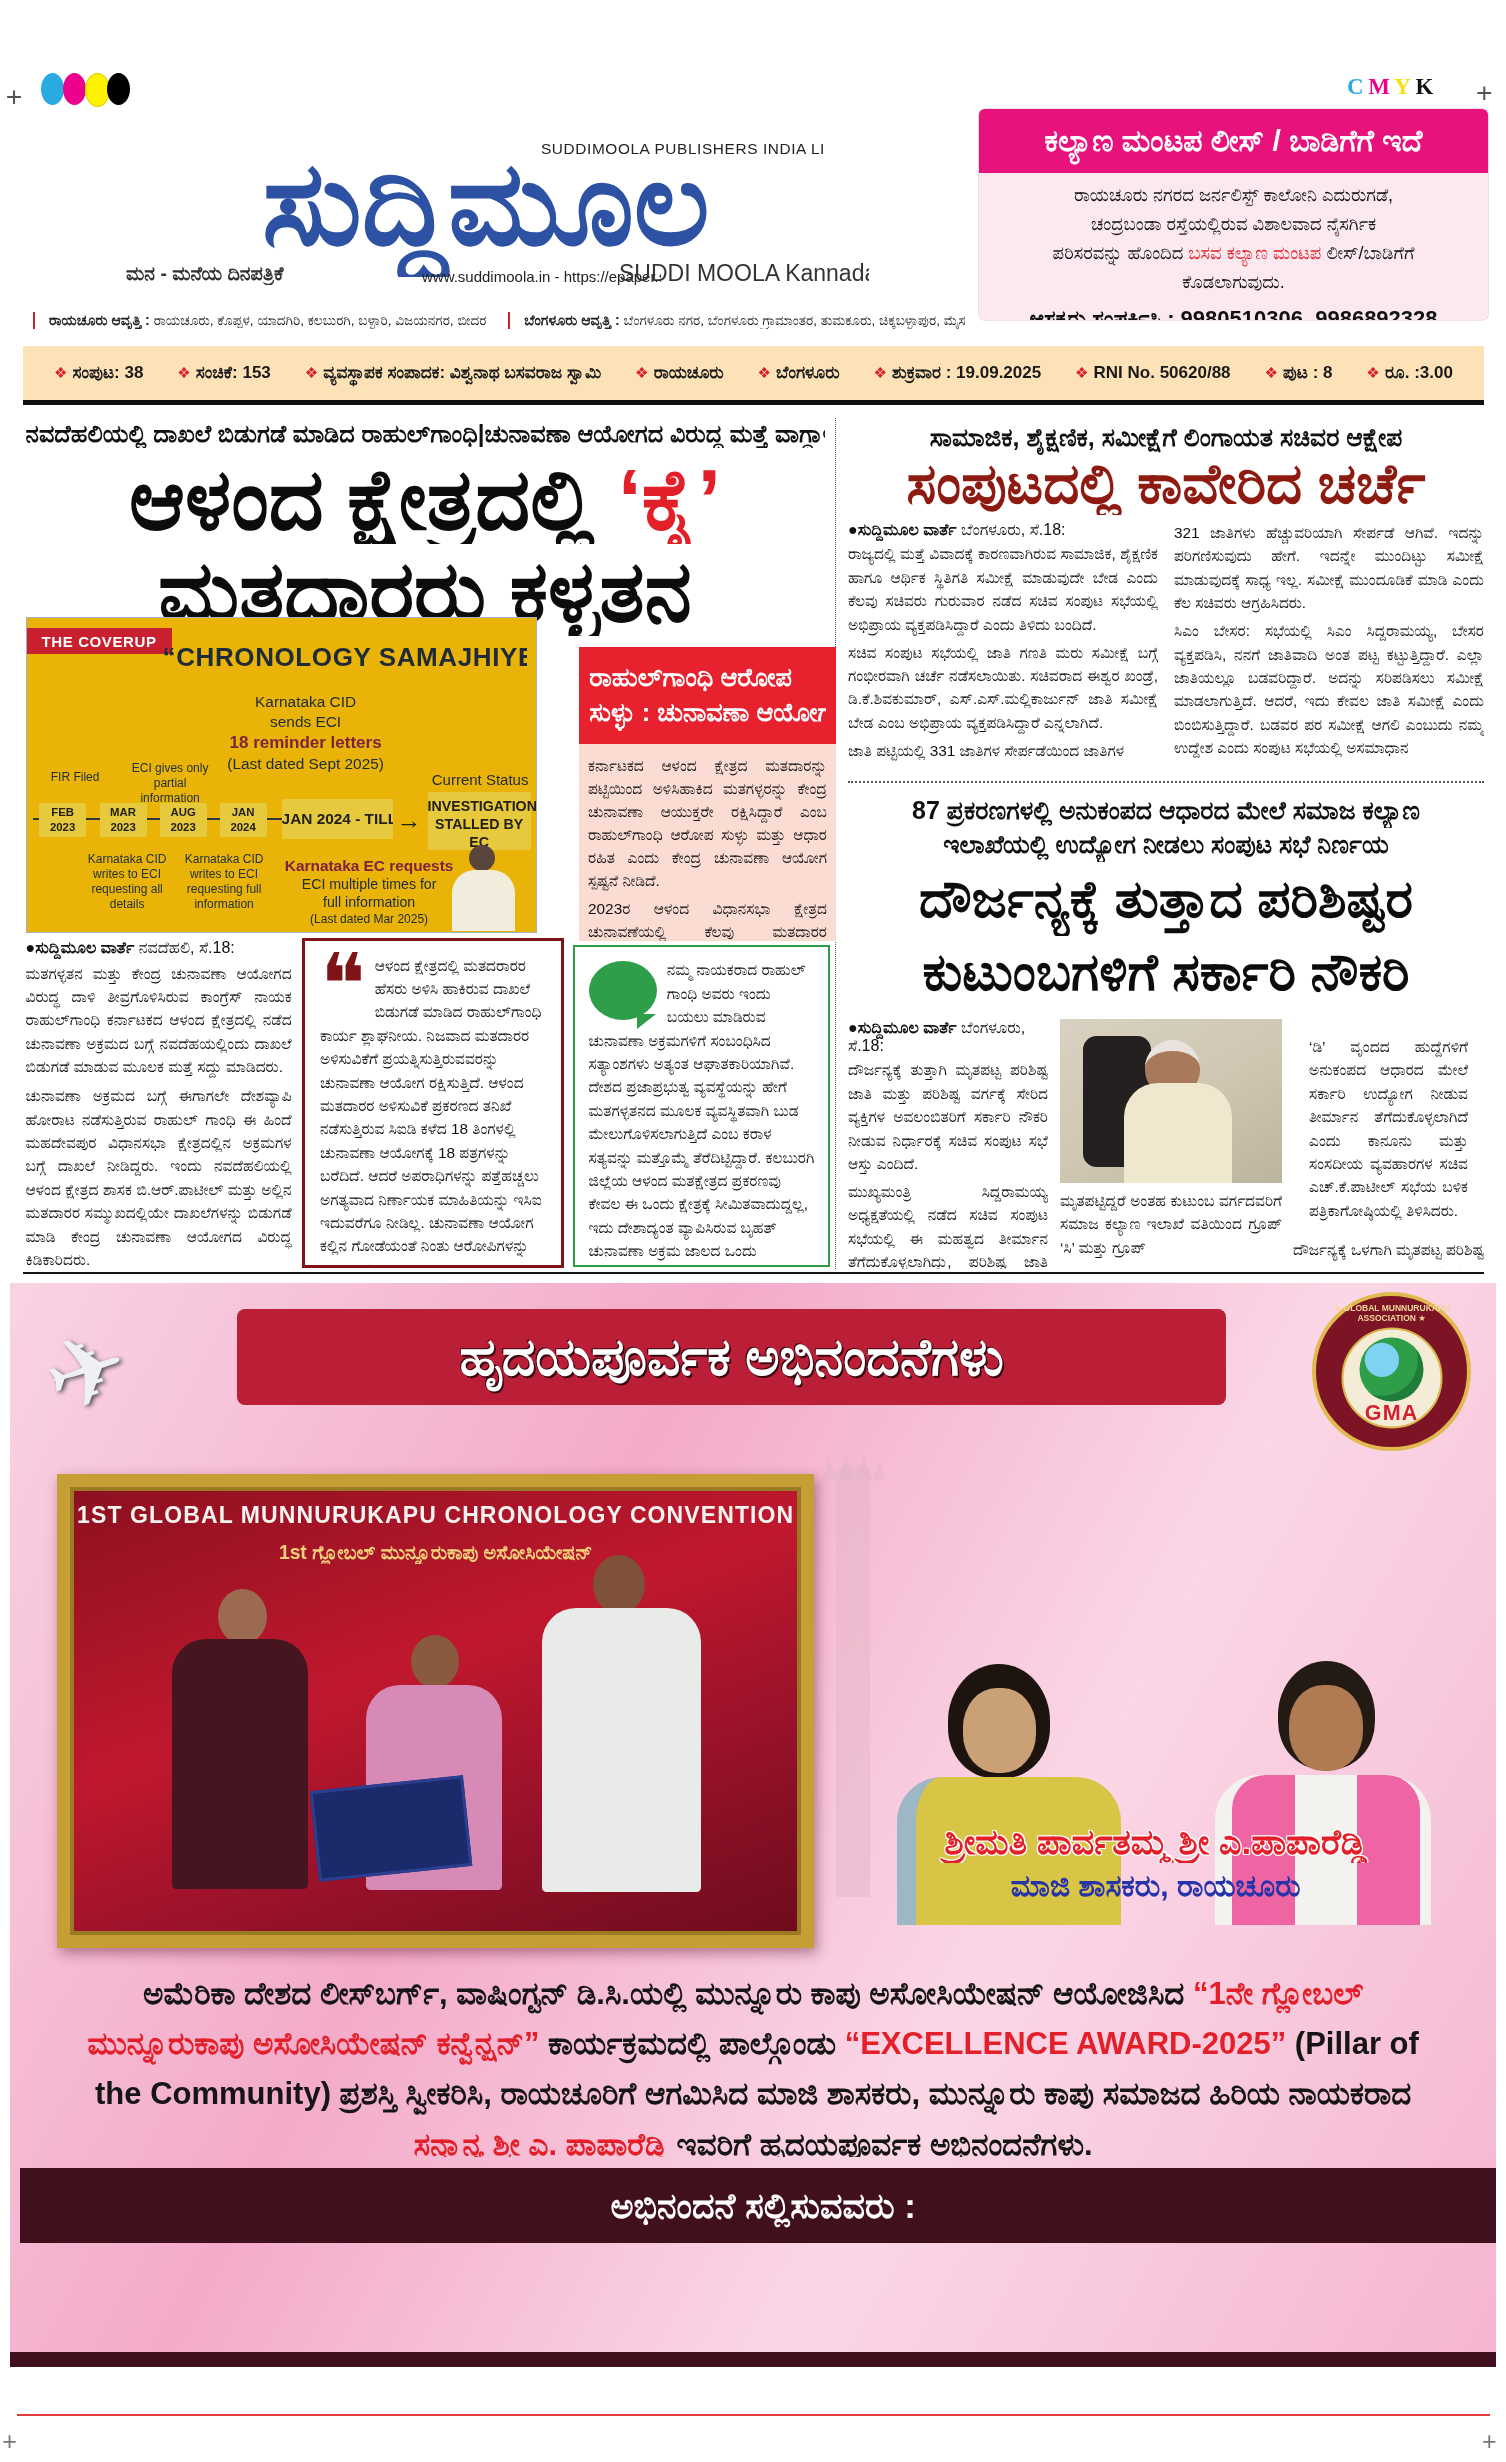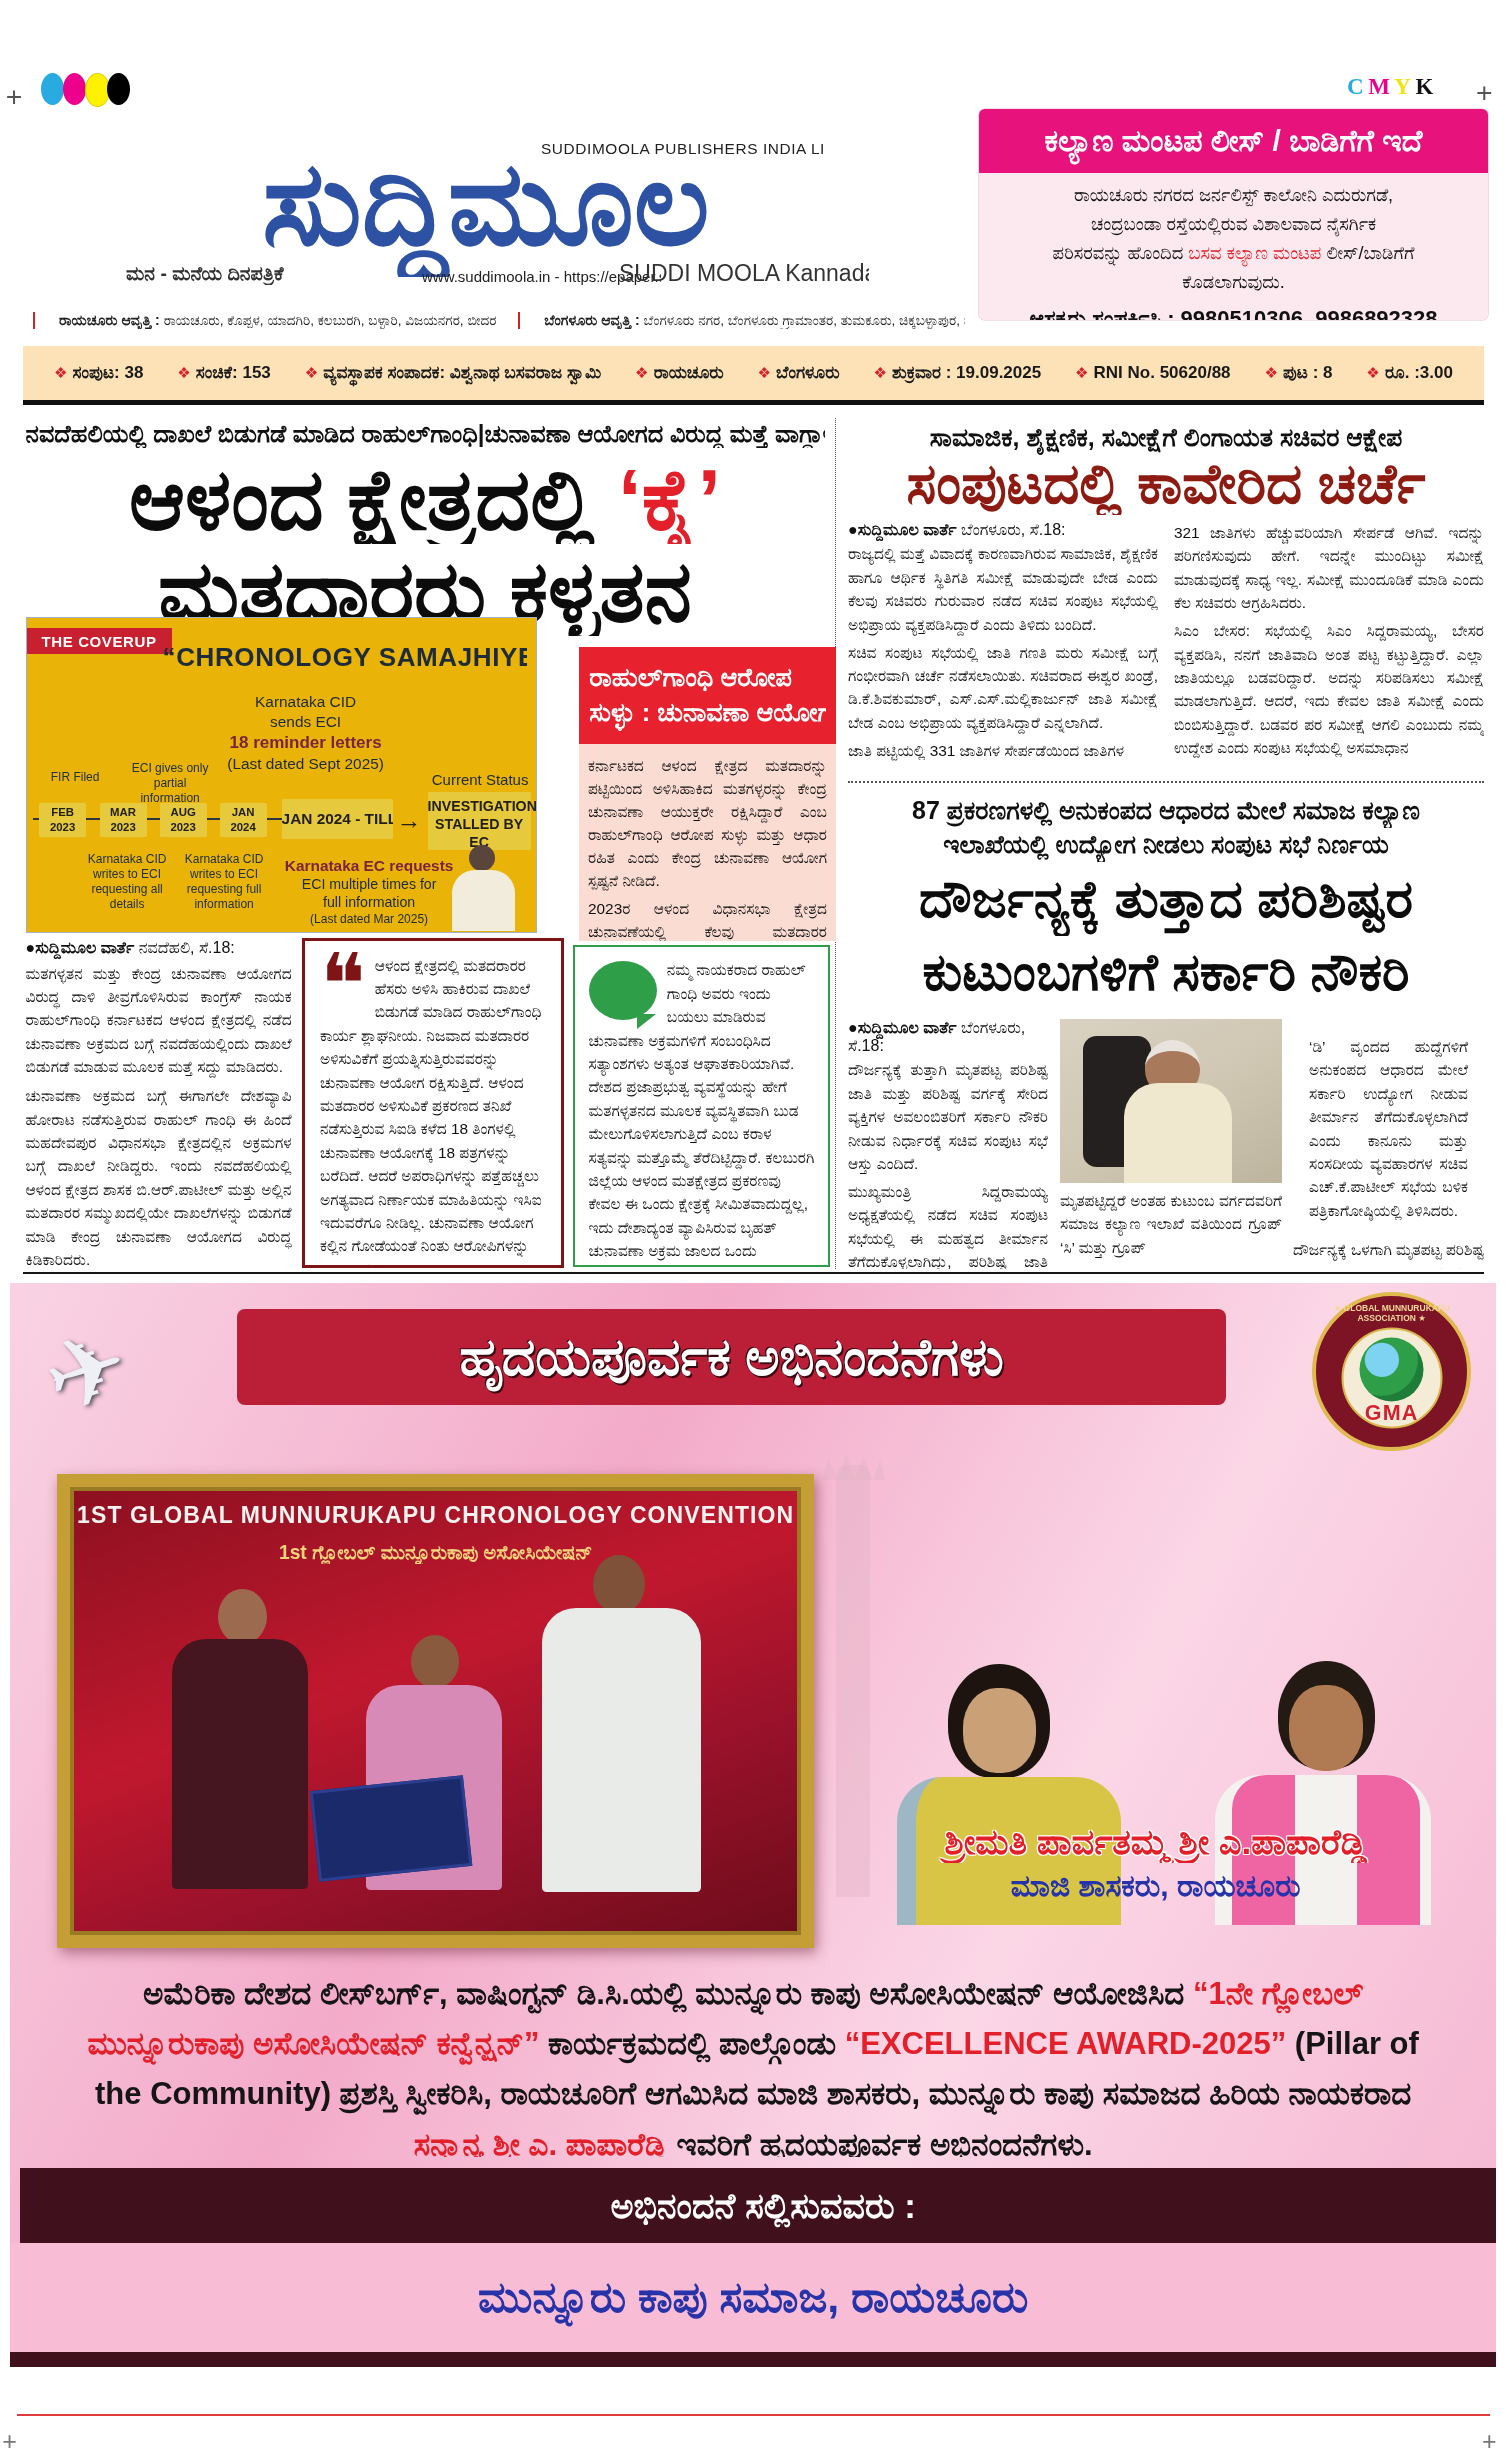--- a/index.html
+++ b/index.html
@@ -19,21 +19,21 @@
   .engname{font-size:23px;color:#333;}
   
   .adbox{width:509px;height:211px;border-radius:5.7px;overflow:hidden;box-shadow:0 0 0 0.6px #e8c2d2;}
   .adbox .hd{height:64px;background:#e8127c;color:#fff;font-weight:bold;font-size:30px;line-height:64px;text-align:center;white-space:nowrap;overflow:hidden;}
   .adbox .bd{background:#fce9ef;height:148px;padding:8px 11.4px 0 11.4px;text-align:center;font-size:18px;line-height:1.62;color:#111;overflow:hidden;}
   .adbox .contact{font-size:22px;font-weight:bold;margin-top:3.4px;}
   .red{color:#e3202a;}
   
   .ed{font-size:13.6px;color:#222;}
   .ed b{font-size:14.2px;}
-  .edseg{border-left:2.8px solid #cc2229;padding-left:24px;margin-right:19.3px;display:inline-block;}
+  .edseg{border-left:2.8px solid #cc2229;padding-left:14px;margin-right:19.3px;display:inline-block;}
   
   .dateline{background:#fce2b6;border-bottom:5.1px solid #101010;display:flex;align-items:flex-start;justify-content:space-between;padding:17px 31px;box-sizing:border-box;}
   .dl-item{font-size:17px;font-weight:bold;color:#1a1a1a;white-space:nowrap;}
   .dm{color:#d6232a;font-size:15px;margin-right:5.1px;}
   
   .kicker{font-size:24px;font-weight:bold;color:#111;}
   .h1line{font-size:85px;font-weight:bold;color:#0c0c0c;line-height:1.05;text-align:center;}
   .byline{font-weight:bold;font-size:16px;}
   .body-txt{font-size:15.4px;line-height:1.52;}
   
@@ -299,21 +299,20 @@
     </div>
 
     <div class="abs names nowrap" style="left:807px;top:539px;width:677px;">ಶ್ರೀಮತಿ ಪಾರ್ವತಮ್ಮ ಶ್ರೀ ಎ.ಪಾಪಾರೆಡ್ಡಿ</div>
     <div class="abs names-sub nowrap" style="left:807px;top:578px;width:677px;">ಮಾಜಿ ಶಾಸಕರು, ರಾಯಚೂರು</div>
 
     <div class="abs bigpara" style="left:52px;top:686px;width:1382px;height:188px;overflow:hidden;">
       <span>ಅಮೆರಿಕಾ ದೇಶದ ಲೀಸ್‌ಬರ್ಗ್, ವಾಷಿಂಗ್ಟನ್ ಡಿ.ಸಿ.ಯಲ್ಲಿ ಮುನ್ನೂರು ಕಾಪು ಅಸೋಸಿಯೇಷನ್ ಆಯೋಜಿಸಿದ </span><span class="red">“1ನೇ ಗ್ಲೋಬಲ್ ಮುನ್ನೂರುಕಾಪು ಅಸೋಸಿಯೇಷನ್ ಕನ್ವೆನ್ಷನ್”</span><span> ಕಾರ್ಯಕ್ರಮದಲ್ಲಿ ಪಾಲ್ಗೊಂಡು </span><span class="red">“EXCELLENCE AWARD-2025”</span><span> (Pillar of the Community) </span><span>ಪ್ರಶಸ್ತಿ ಸ್ವೀಕರಿಸಿ, ರಾಯಚೂರಿಗೆ ಆಗಮಿಸಿದ ಮಾಜಿ ಶಾಸಕರು, ಮುನ್ನೂರು ಕಾಪು ಸಮಾಜದ ಹಿರಿಯ ನಾಯಕರಾದ </span><span class="red">ಸನ್ಮಾನ್ಯ ಶ್ರೀ ಎ. ಪಾಪಾರೆಡ್ಡಿ</span><span> ಇವರಿಗೆ  ಹೃದಯಪೂರ್ವಕ ಅಭಿನಂದನೆಗಳು.</span>
     </div>
 
     <div class="abs band-maroon nowrap" style="left:10px;top:885px;width:1486px;height:75px;line-height:75px;">ಅಭಿನಂದನೆ ಸಲ್ಲಿಸುವವರು :</div>
-    <div class="abs band-pink nowrap" style="left:0px;top:960px;width:1486px;height:109px;line-height:109px;">ಮುನ್ನೂರು ಕಾಪು ಸಮಾಜ, ರಾಯಚೂರು</div>
     <div class="abs" style="left:0px;top:1069px;width:1486px;height:15px;background:#40101d;"></div>
   </div>
 
   <div class="abs" style="left:17px;top:2414px;width:1473px;border-top:2.8px solid #e23a3a;"></div>
   <div class="abs" style="left:2.3px;top:2427px;font-size:25px;color:#777;">+</div>
   <div class="abs" style="left:1482px;top:2427px;font-size:25px;color:#777;">+</div>
 
 </div>
 
 

